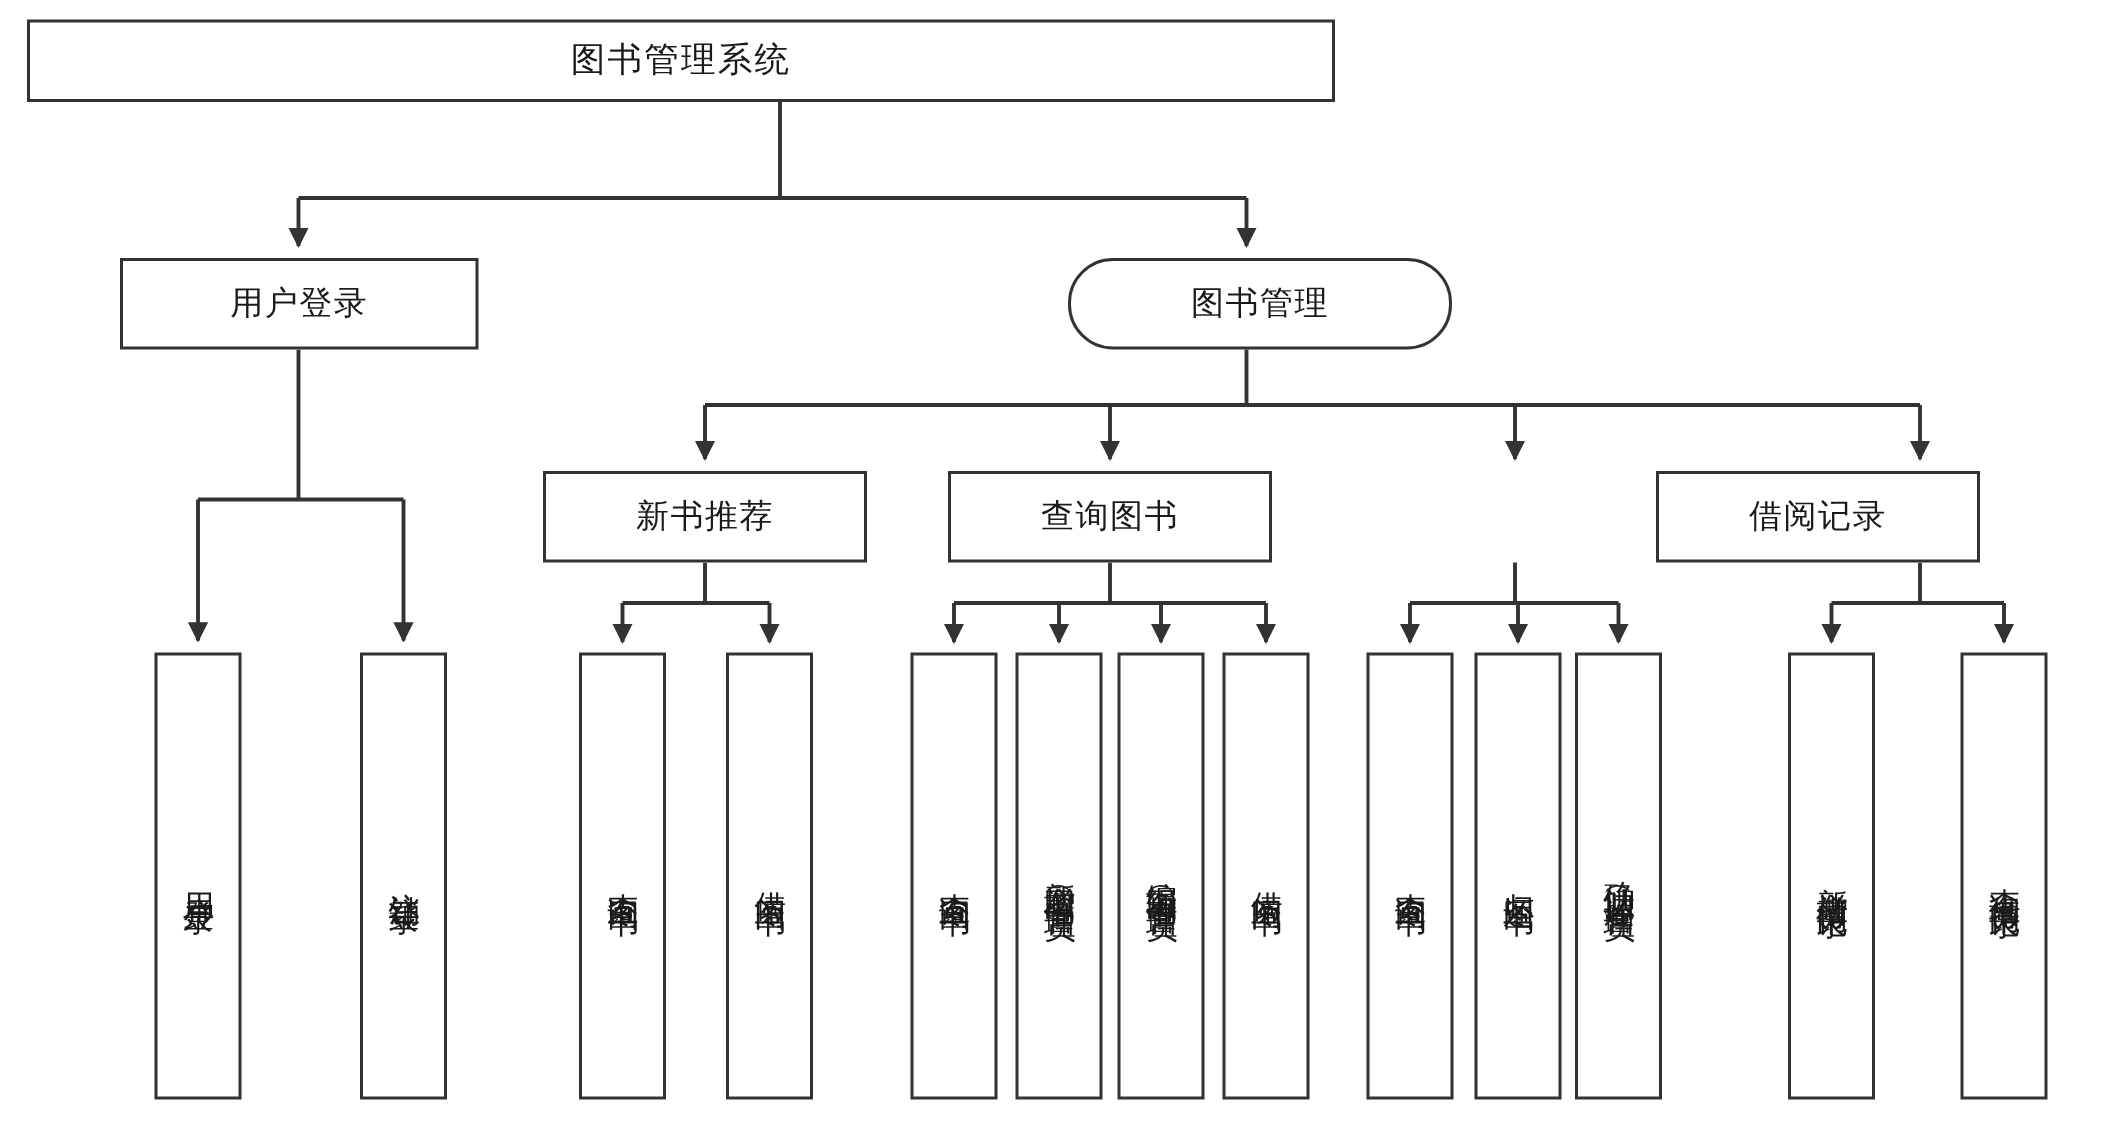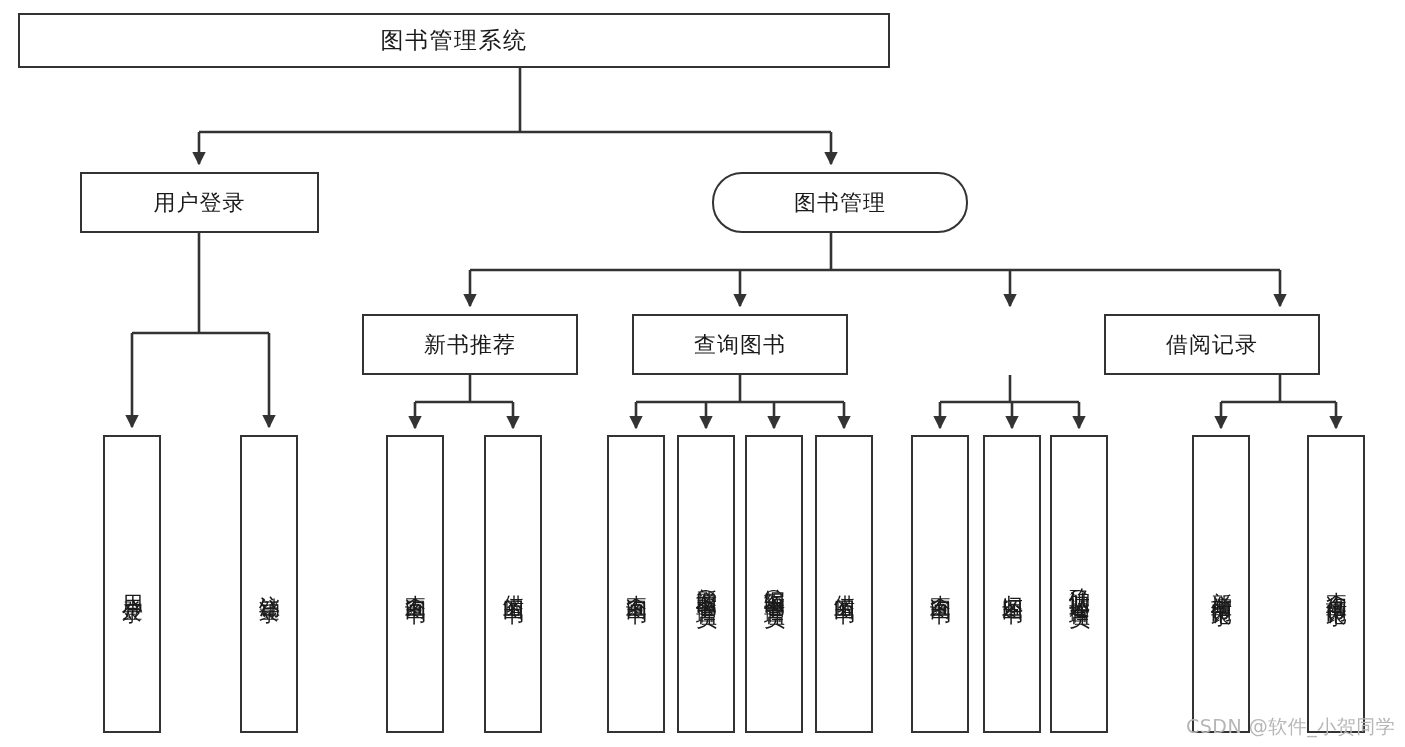--- a/index.html
+++ b/index.html
@@ -190,15 +190,14 @@
     <span class="label">确认归还（管理员）</span>
   </div>
 
   <div class="node vert" style="left:1192px; top:435px; width:58px; height:298px;">
     <span class="label">新增借阅记录</span>
   </div>
   <div class="node vert" style="left:1307px; top:435px; width:58px; height:298px;">
     <span class="label">查询借阅记录</span>
   </div>
 
-  <div class="watermark">CSDN @软件_小贺同学</div>
 
 </div>
 
 </body></html>

